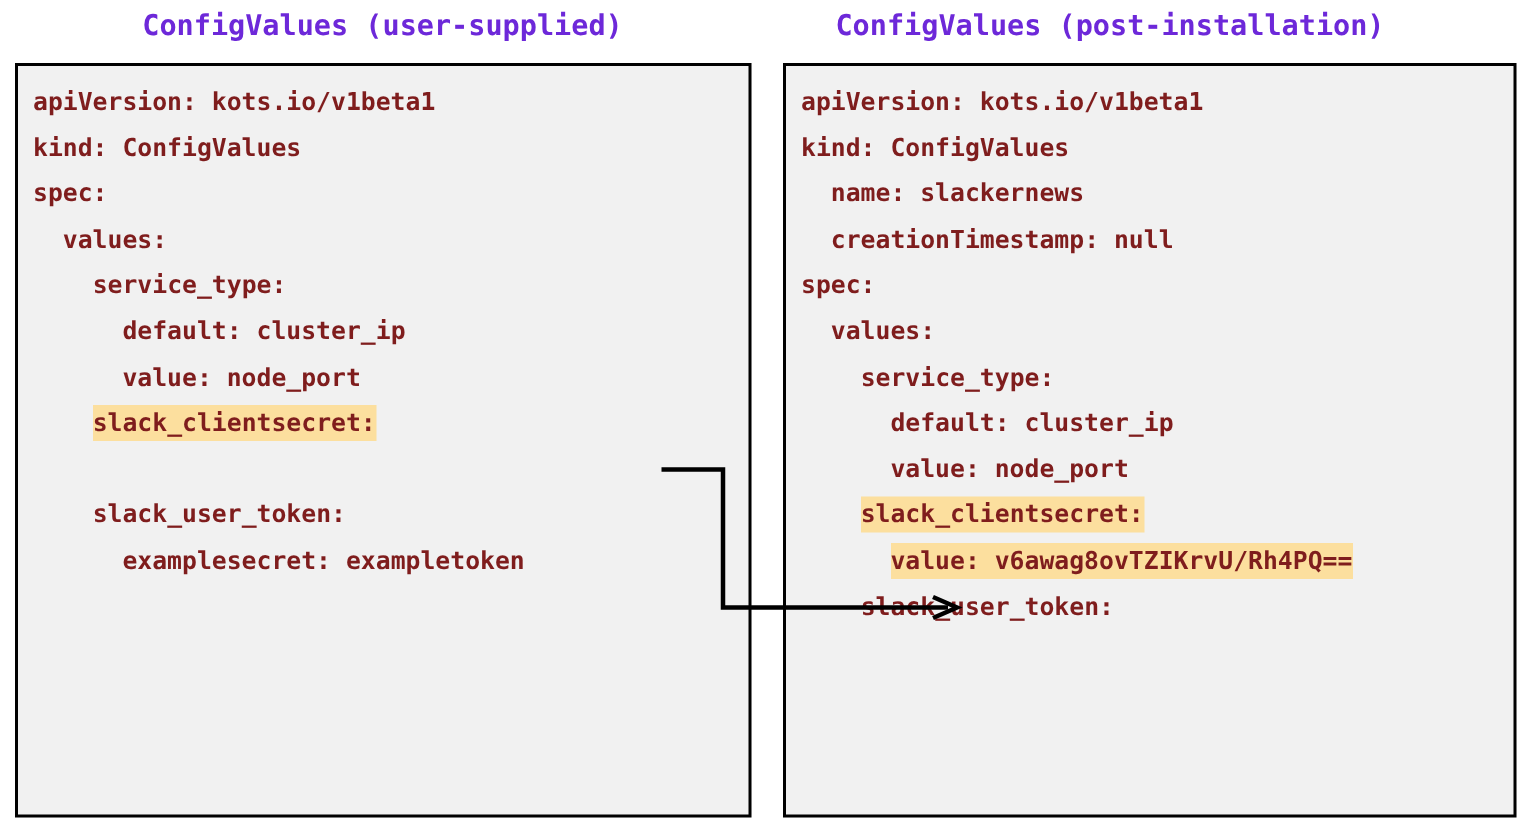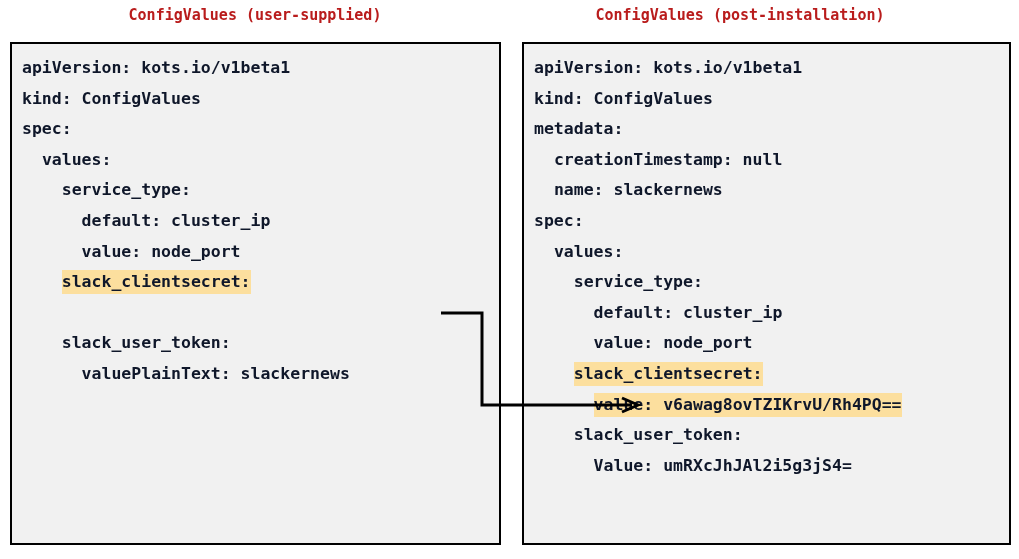--- a/index.html
+++ b/index.html
@@ -14,23 +14,23 @@
     position: relative;
     overflow: hidden;
     font-family: "DejaVu Sans Mono", "Liberation Mono", monospace;
   }
 
   
   .panel-title {
     position: absolute;
     top: 6px;
     font-family: "DejaVu Sans Mono", "Liberation Mono", monospace;
-    font-size: 15px;
+    font-size: 19px;
     font-weight: bold;
-    color: #b91c1c;
+    color: #6d28d9;
     letter-spacing: 0px;
     white-space: nowrap;
     text-align: center;
   }
   #title-left  { left: 10px;  width: 490px; }
   #title-right { left: 496px; width: 488px; }
 
   
   .panel {
     position: absolute;
@@ -50,21 +50,21 @@
     left: 10px;
     right: 0;
   }
 
   .code-line {
     height: 30.6px;
     line-height: 30.6px;
     font-family: "DejaVu Sans Mono", "Liberation Mono", monospace;
     font-size: 16.5px;
     font-weight: bold;
-    color: #0f172a;
+    color: #7f1d1d;
     white-space: pre;
   }
   .code-line > span.seg {
     white-space: pre;
     padding: 2px 0 3px 0;
   }
   .code-line > span.hl {
     background: #fcdf9e;
   }
 
@@ -90,39 +90,38 @@
       <div class="code-line"><span class="seg">apiVersion: kots.io/v1beta1</span></div>
       <div class="code-line"><span class="seg">kind: ConfigValues</span></div>
       <div class="code-line"><span class="seg">spec:</span></div>
       <div class="code-line"><span class="seg">  </span><span class="seg">values:</span></div>
       <div class="code-line"><span class="seg">    </span><span class="seg">service_type:</span></div>
       <div class="code-line"><span class="seg">      </span><span class="seg">default: cluster_ip</span></div>
       <div class="code-line"><span class="seg">      </span><span class="seg">value: node_port</span></div>
       <div class="code-line"><span class="seg">    </span><span class="seg hl">slack_clientsecret:</span></div>
       <div class="code-line"><span class="seg">      </span></div>
       <div class="code-line"><span class="seg">    </span><span class="seg">slack_user_token:</span></div>
-      <div class="code-line"><span class="seg">      </span><span class="seg">valuePlainText: slackernews</span></div>
+      <div class="code-line"><span class="seg">      </span><span class="seg">examplesecret: exampletoken</span></div>
     </div>
 </div>
 
 <div class="panel" id="panel-right">
   <div class="code-block" id="code-right">
       <div class="code-line"><span class="seg">apiVersion: kots.io/v1beta1</span></div>
       <div class="code-line"><span class="seg">kind: ConfigValues</span></div>
-      <div class="code-line"><span class="seg">metadata:</span></div>
+      <div class="code-line"><span class="seg">  </span><span class="seg">name: slackernews</span></div>
       <div class="code-line"><span class="seg">  </span><span class="seg">creationTimestamp: null</span></div>
-      <div class="code-line"><span class="seg">  </span><span class="seg">name: slackernews</span></div>
       <div class="code-line"><span class="seg">spec:</span></div>
       <div class="code-line"><span class="seg">  </span><span class="seg">values:</span></div>
       <div class="code-line"><span class="seg">    </span><span class="seg">service_type:</span></div>
       <div class="code-line"><span class="seg">      </span><span class="seg">default: cluster_ip</span></div>
       <div class="code-line"><span class="seg">      </span><span class="seg">value: node_port</span></div>
       <div class="code-line"><span class="seg">    </span><span class="seg hl">slack_clientsecret:</span></div>
       <div class="code-line"><span class="seg">      </span><span class="seg hl">value: v6awag8ovTZIKrvU/Rh4PQ==</span></div>
       <div class="code-line"><span class="seg">    </span><span class="seg">slack_user_token:</span></div>
-      <div class="code-line"><span class="seg">      </span><span class="seg">Value: umRXcJhJAl2i5g3jS4=</span></div>
+      <div class="code-line"><span class="seg">      </span></div>
     </div>
 </div>
 
 <svg id="connector" viewBox="0 0 1019 559" xmlns="http://www.w3.org/2000/svg">
   <polyline points="441,313 482,313 482,405 632,405" fill="none" stroke="#000000" stroke-width="3"></polyline>
   <polyline points="622,398 638,405 622,412" fill="none" stroke="#000000" stroke-width="3" stroke-linejoin="miter"></polyline>
 </svg>
 
 </body></html>

